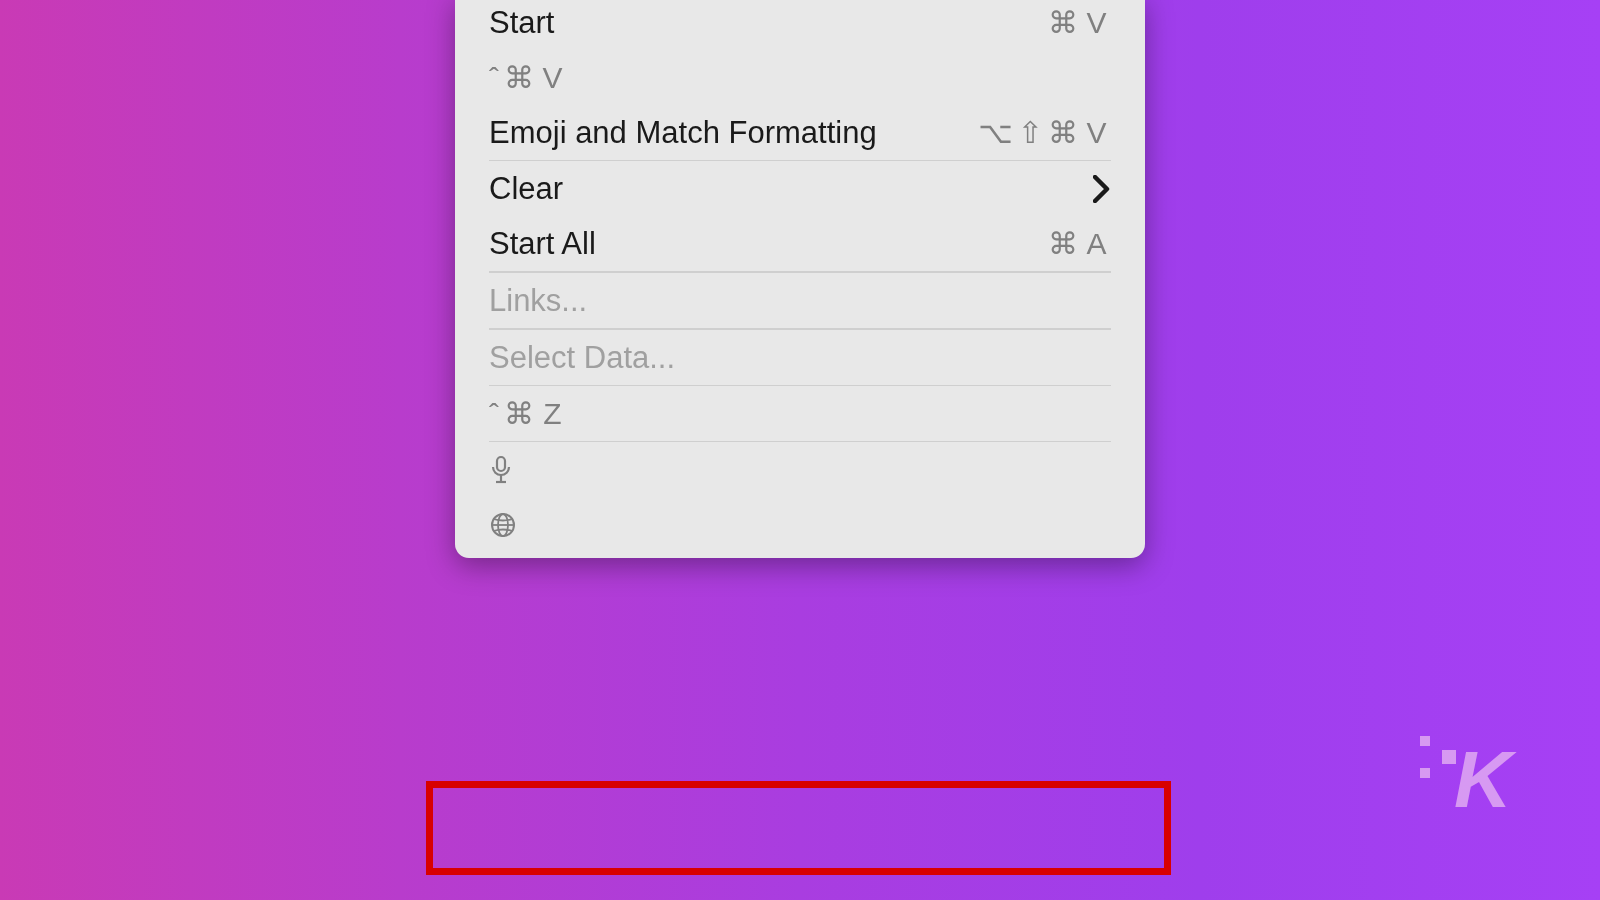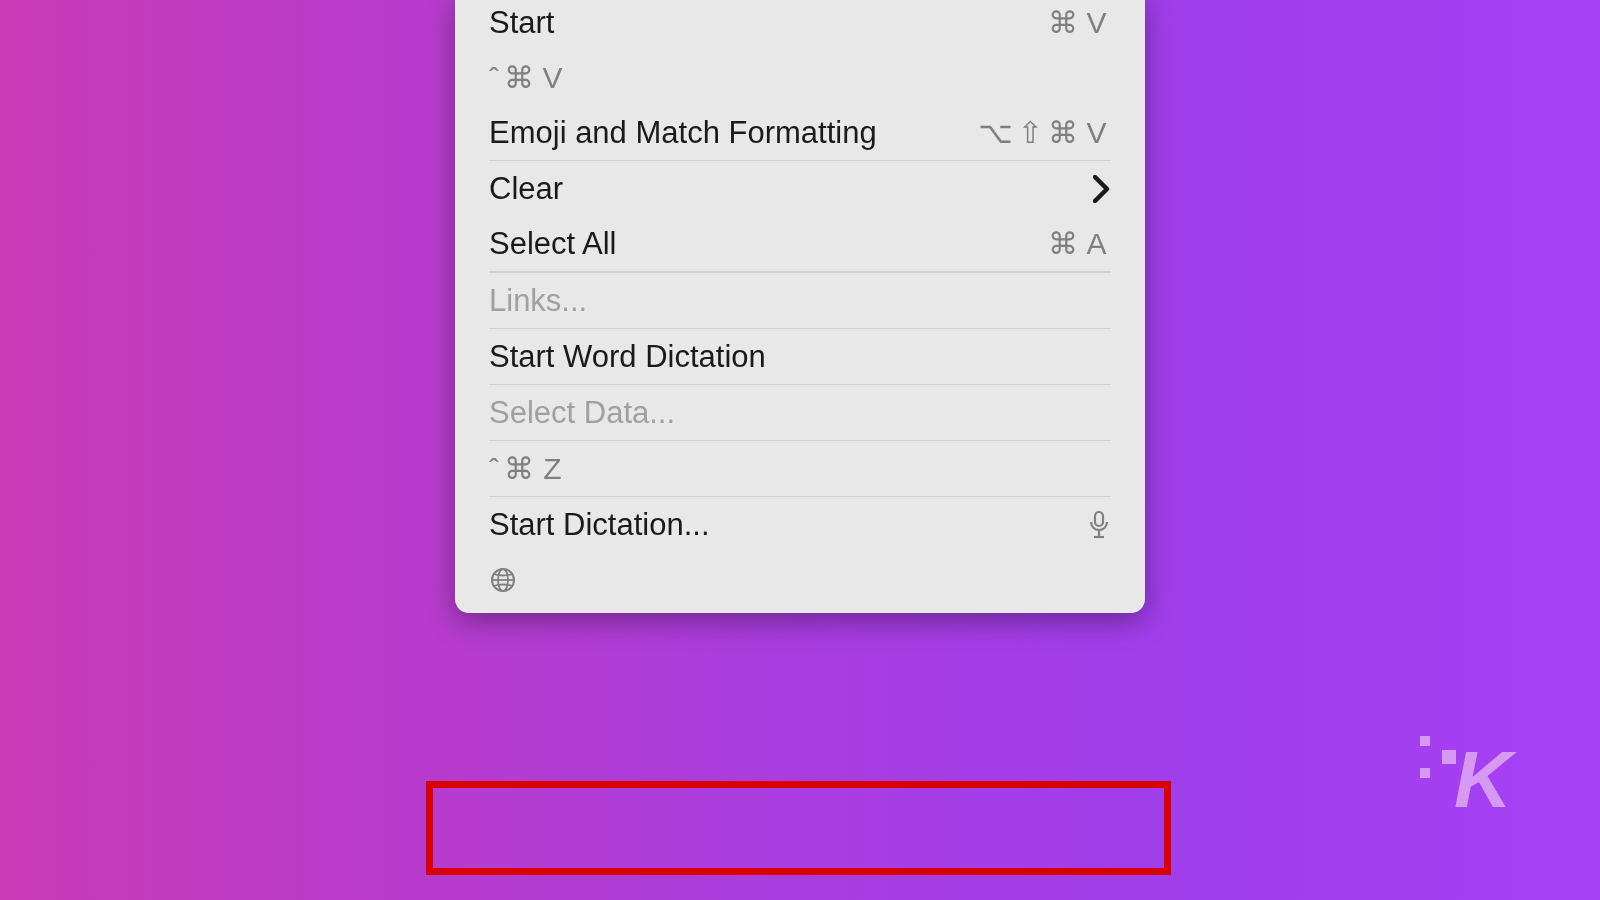--- a/index.html
+++ b/index.html
@@ -129,62 +129,58 @@
   <div class="menu-item">
     <span class="label">Clear</span>
     <span class="chevron">
       <svg width="18" height="28" viewBox="0 0 18 28">
           <path d="M2 2 L14 14 L2 26" stroke="#1a1a1a" stroke-width="4.5" fill="none" stroke-linecap="round" stroke-linejoin="round"></path>
         </svg>
     </span>
   </div>
 
   <div class="menu-item">
-    <span class="label">Select All</span>
+    <span class="label">Start All</span>
     <span class="shortcut">
       <span>⌘</span>
         <span class="key-letter">A</span>
     </span>
   </div>
 
   <div class="sep"></div>
 
 
   <div class="sep"></div>
 
   <div class="menu-item disabled">
     <span class="label">Links...</span>
   </div>
 
   <div class="sep"></div>
 
-  <div class="menu-item">
-    <span class="label">Start Word Dictation</span>
-  </div>
 
   <div class="sep"></div>
 
   <div class="menu-item disabled">
     <span class="label">Select Data...</span>
   </div>
 
   <div class="sep"></div>
 
   <div class="menu-item">
     <span class="shortcut">
       <span>ˆ</span>
         <span>⌘</span>
         <span class="key-letter">Z</span>
     </span>
   </div>
 
   <div class="sep"></div>
 
   <div class="menu-item">
-    <span class="label">Start Dictation...</span>
     <span class="icon-slot">
       <svg width="24" height="30" viewBox="0 0 24 30">
         <rect x="8" y="2" width="8" height="14" rx="4" fill="none" stroke="#808080" stroke-width="2.2"></rect>
         <path d="M4 12 a8 8 0 0 0 16 0" fill="none" stroke="#808080" stroke-width="2.2"></path>
         <line x1="12" y1="20" x2="12" y2="26" stroke="#808080" stroke-width="2.2"></line>
         <line x1="7" y1="27" x2="17" y2="27" stroke="#808080" stroke-width="2.2"></line>
       </svg>
     </span>
   </div>
 

